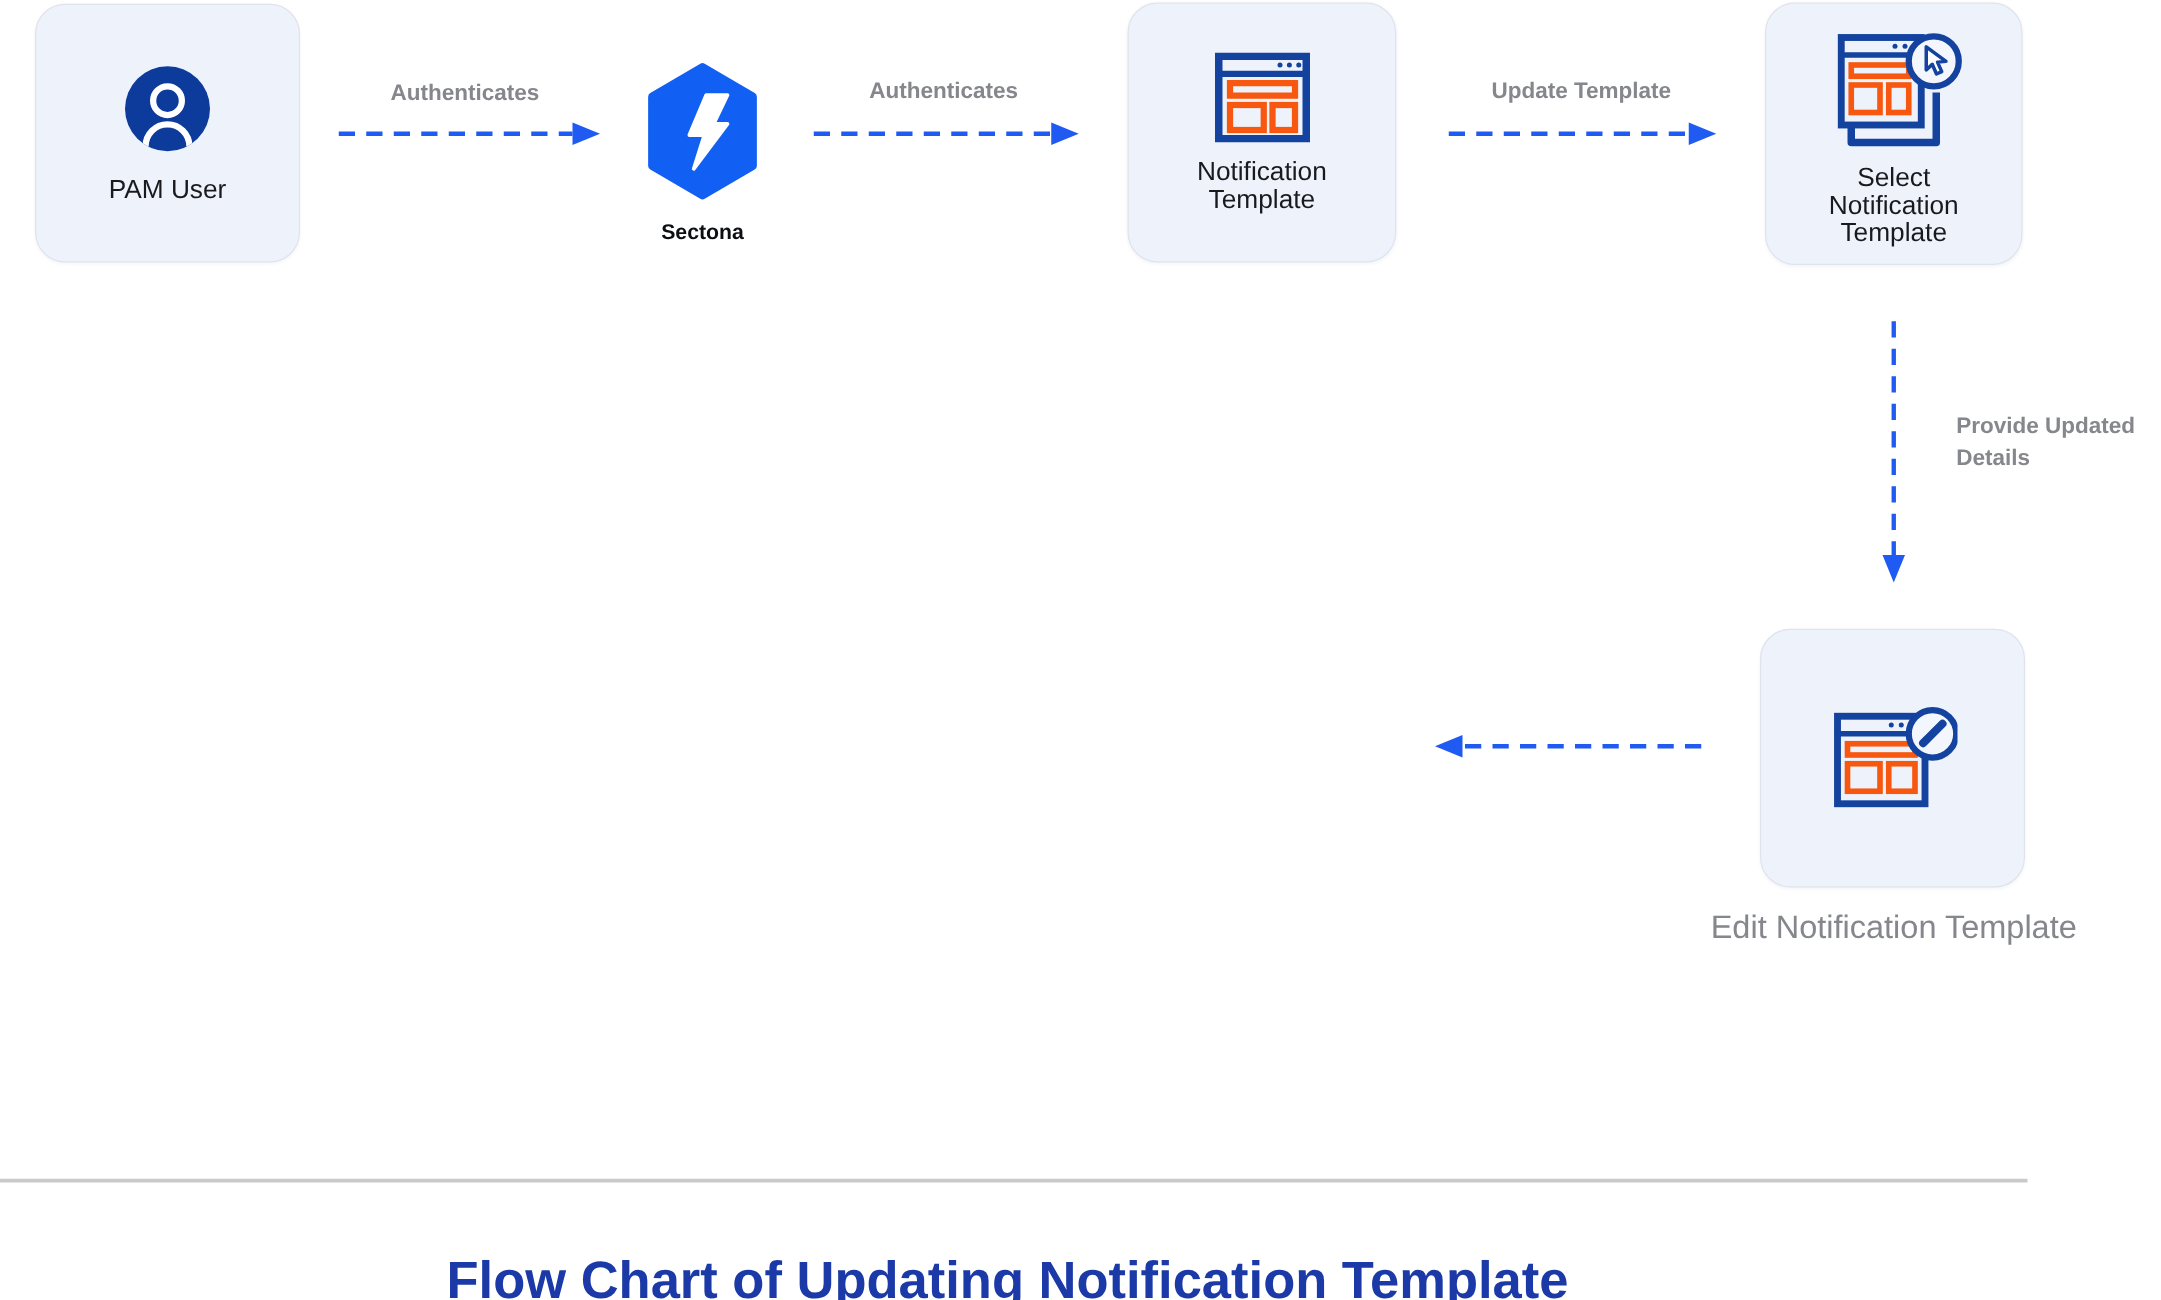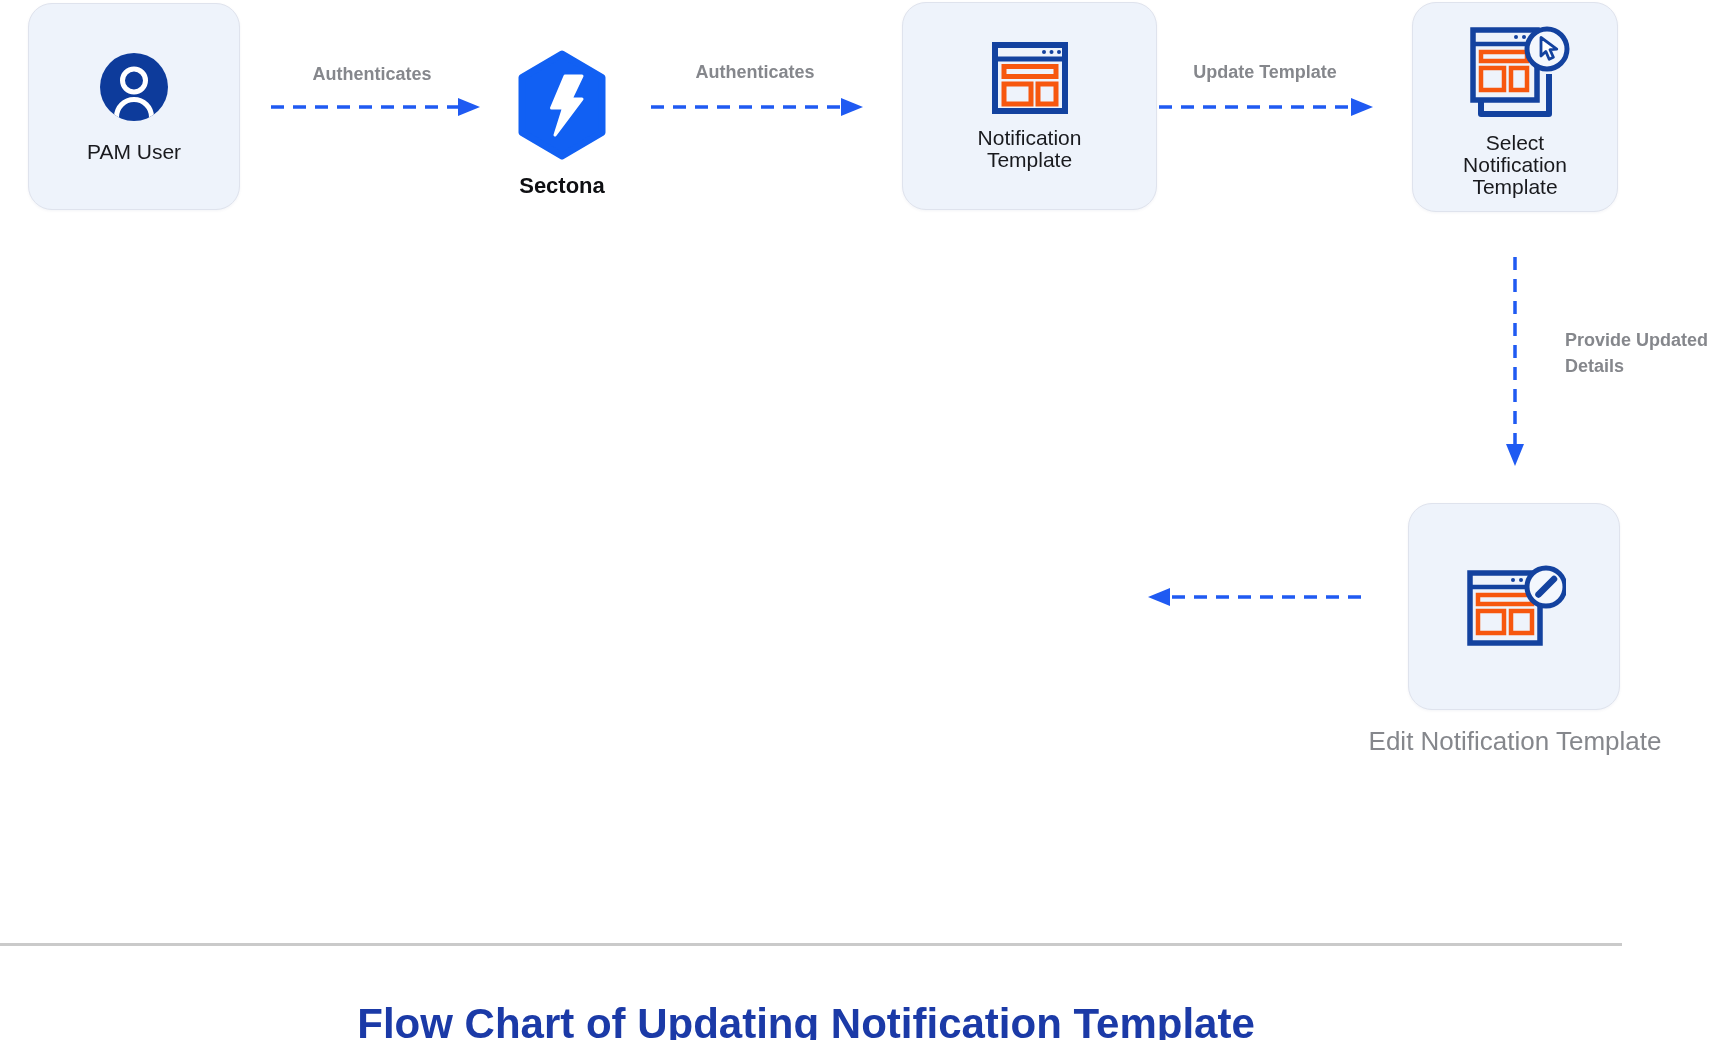--- a/index.html
+++ b/index.html
@@ -28,38 +28,38 @@
     text-align:center;
   }
   .node-label {
     color:#191a1e;
     font-size:21px;
     line-height:22px;
     font-weight:400;
   }
 
   #node-pam-user        { left:28px;  top:3px;   width:212px; height:207px; gap:18px; }
-  #node-notification    { left:902px; top:2px;   width:255px; height:208px; gap:13px; }
+  #node-notification    { left:902px; top:2px;   width:215px; height:208px; gap:13px; }
   #node-select          { left:1412px;top:2px;   width:206px; height:210px; gap:6px; padding-top:6px; }
   #node-save            { left:901px; top:491px; width:216px; height:209px; gap:15px; }
   #node-edit            { left:1408px;top:503px; width:212px; height:207px; }
 
   #node-notification .node-label { width:150px; }
   #node-select .node-label       { width:132px; }
 
   
   #node-sectona {
     position:absolute;
     left:482px; top:50px; width:160px;
     display:flex; flex-direction:column; align-items:center;
   }
   #node-sectona .node-label {
     margin-top:15px;
     font-weight:700;
-    font-size:22px;
+    font-size:17px;
     color:#0e0f12;
   }
 
   
   .outside-label {
     position:absolute;
     left:1329px; top:726px; width:372px;
     text-align:center;
     color:#85878c;
     font-size:26px;

